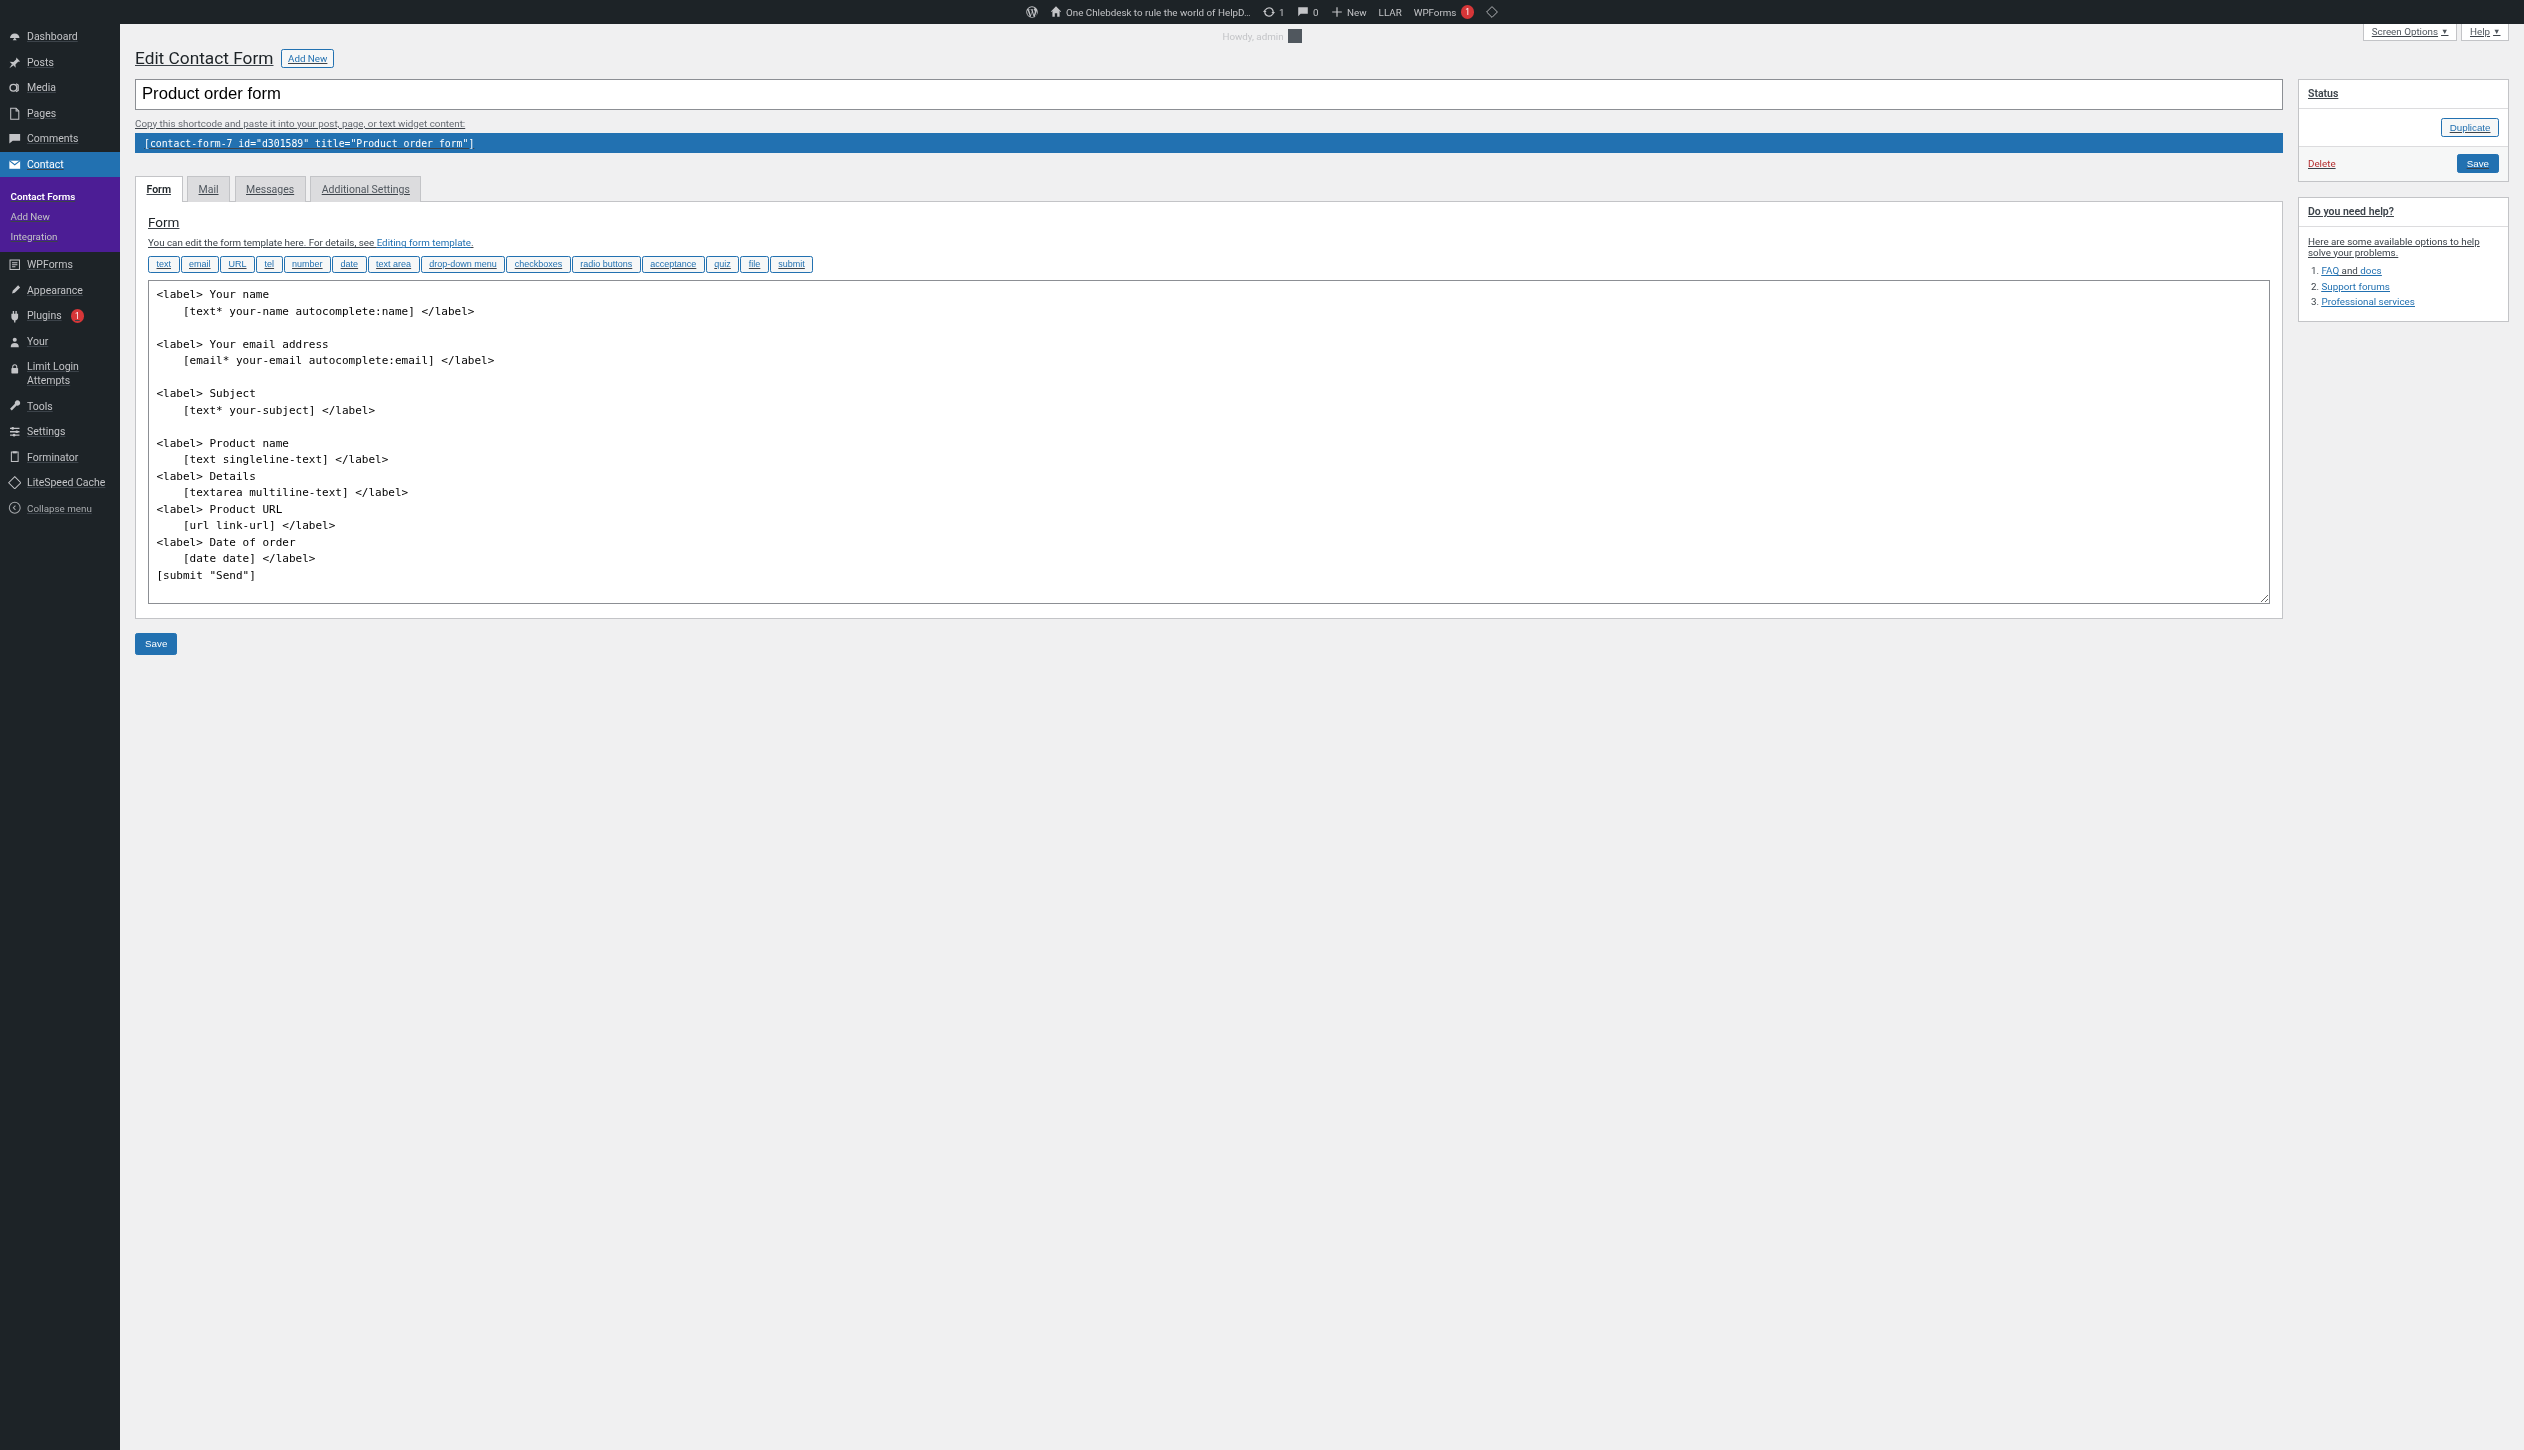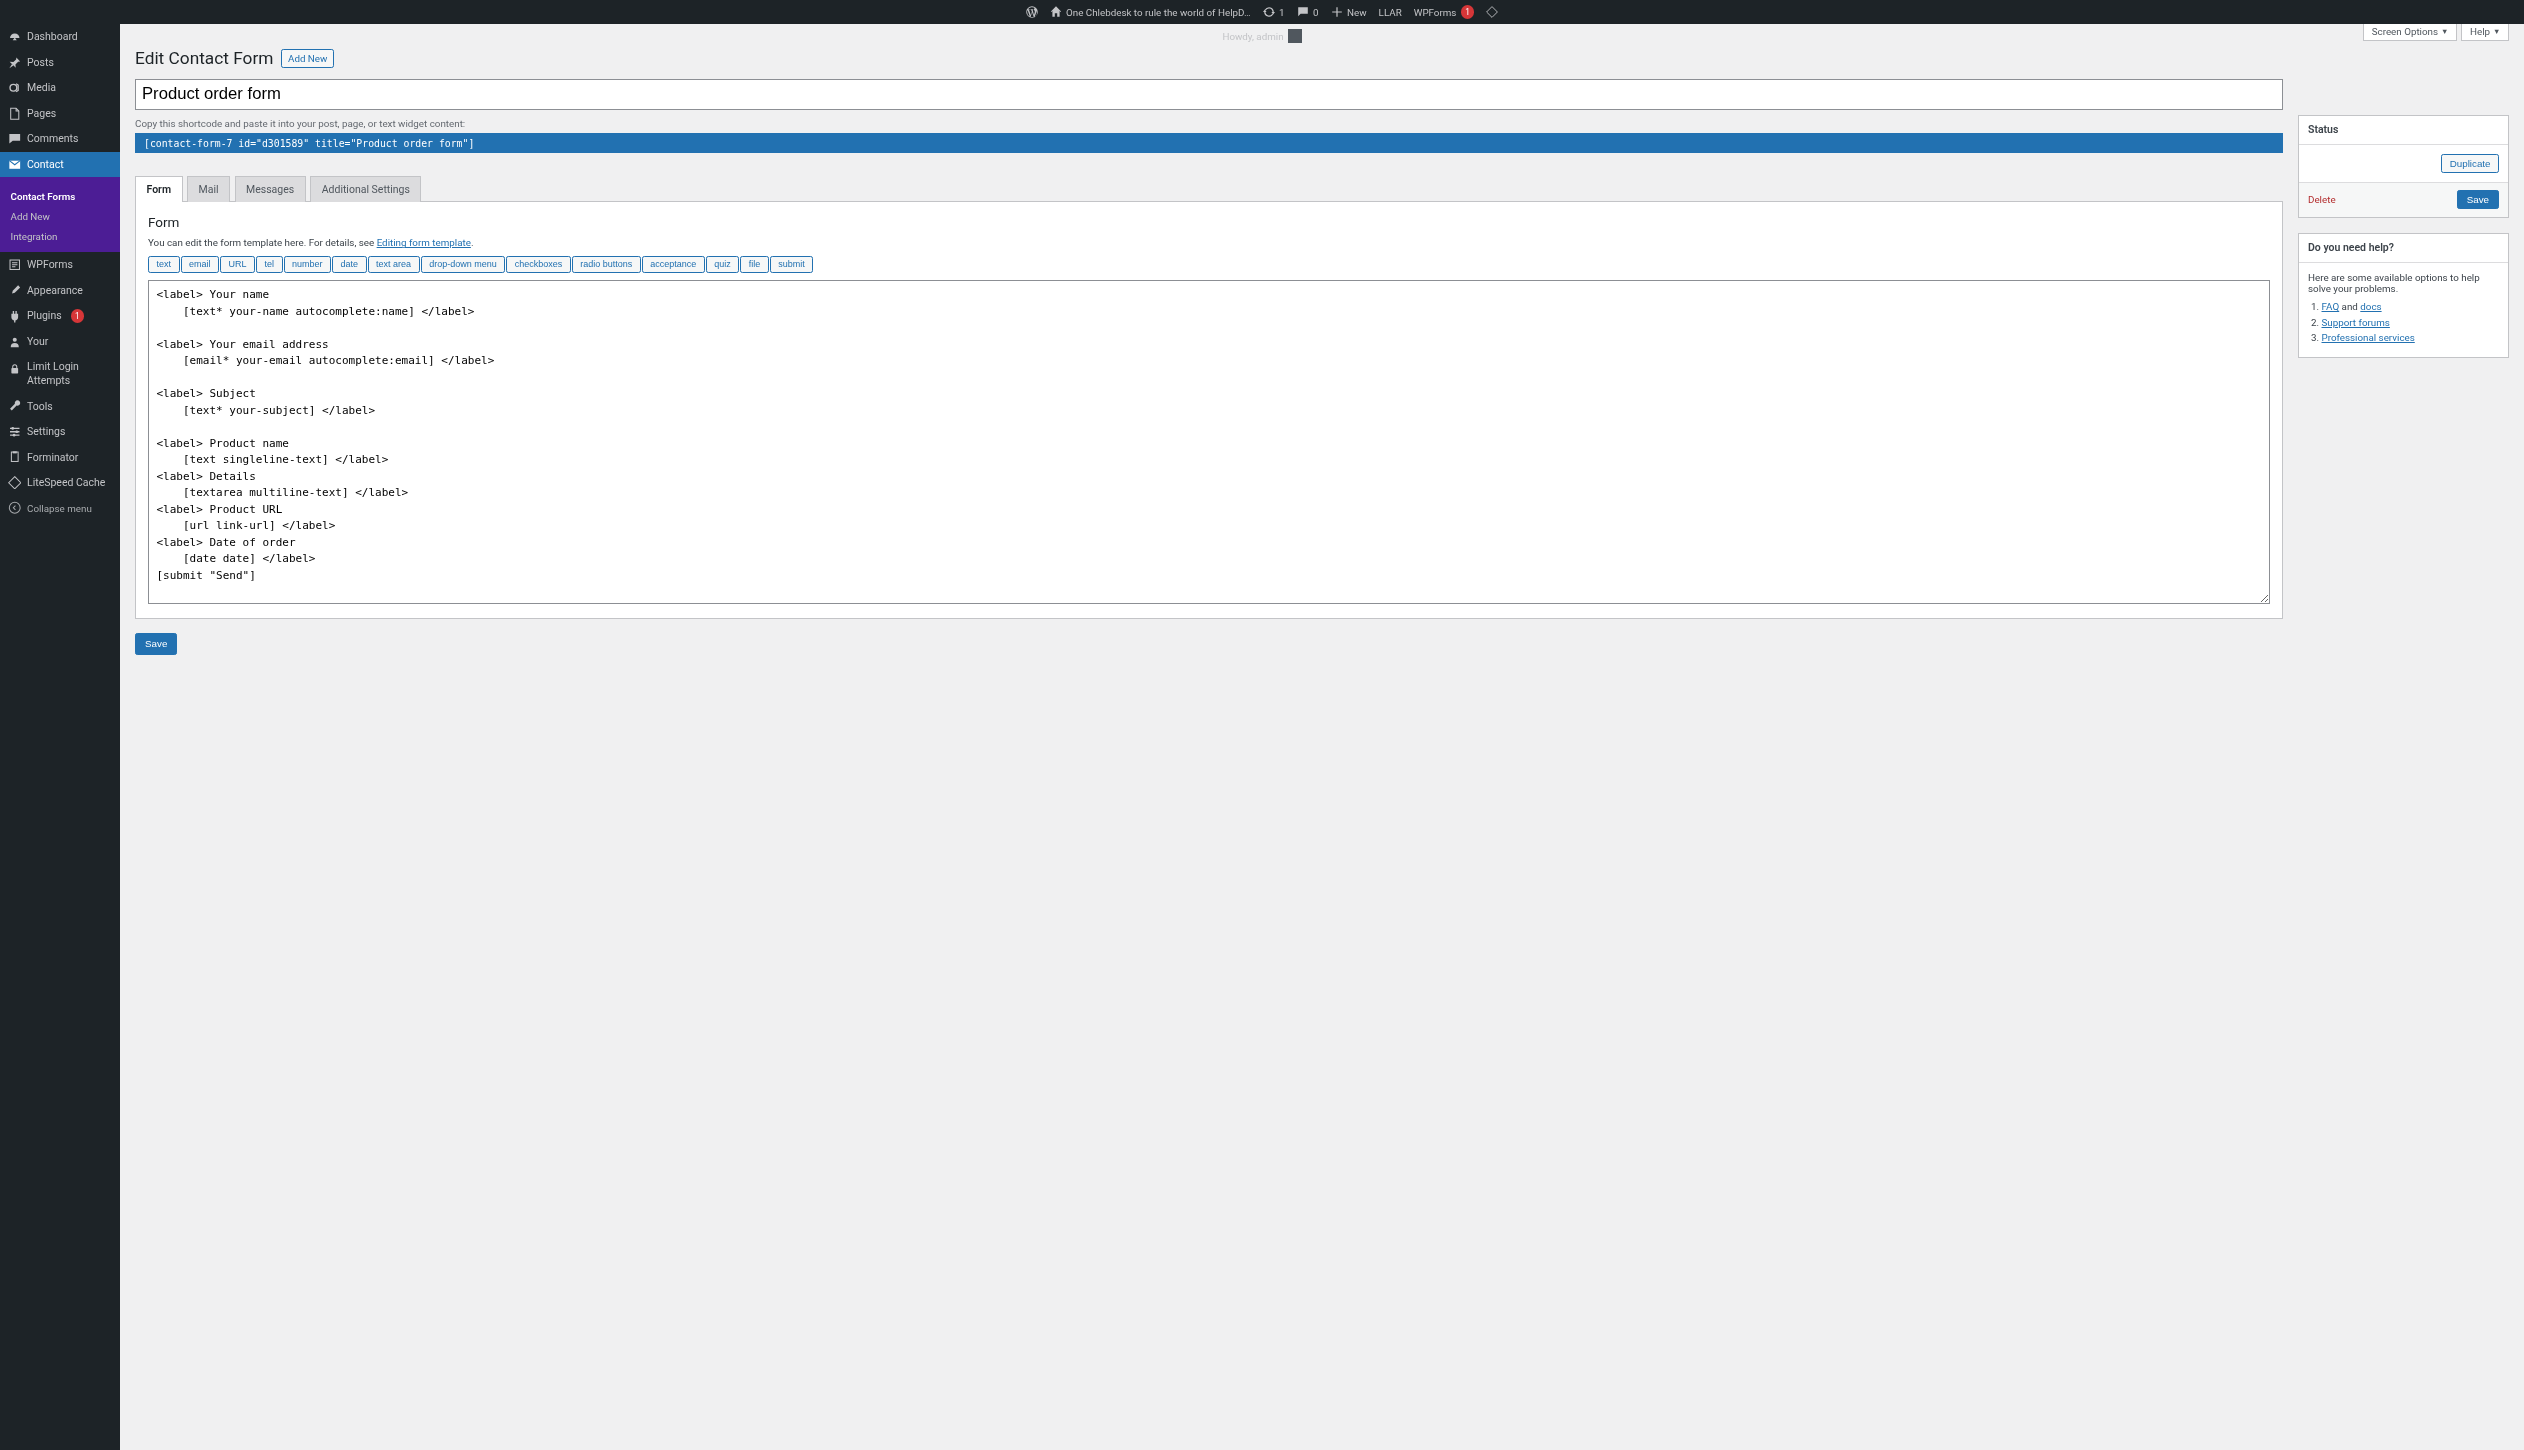--- a/index.html
+++ b/index.html
@@ -32,21 +32,21 @@
     }
     .admin-bar-item svg { width: 12px; height: 12px; fill: #c3c4c7; }
     .update-badge {
       display:inline-flex; align-items:center; justify-content:center;
       min-width:13.5px; height:13.5px; border-radius:6.8px;
       background:#d63638; color:#fff; font-size:8.3px; padding:0 3.8px;
     }
     .avatar-sq { width:13.5px; height:13.5px; background:#50575e; display:inline-block; }
 
     
-    .wrap { display:flex; min-height: calc(100vh - 24px); }
+    .wrap { display:flex; min-height: calc(100vh - 24px); text-decoration: underline; }
     .sidebar {
       width: 120px;
       background:#1d2327;
       color:#c3c4c7;
       flex-shrink:0;
       padding-top:0;
     }
     .menu-item {
       display:flex; align-items:center; gap:6px;
       padding:6px 7.5px; color:#c3c4c7; font-size:10.5px;
@@ -92,21 +92,21 @@
       font-size:17.3px; font-weight:400; color:#1d2327;
       padding:6.8px 0 3px; display:flex; align-items:center; gap:7.5px;
     }
     .page-action{
       display:inline-block; padding:3px 6px; font-size:9.8px;
       border:0.8px solid #2271b1; color:#2271b1; border-radius:2.3px; background:#f6f7f7;
     }
 
     .columns{ display:flex; gap:15px; margin-top:7.5px; }
     .col-main{ flex:1; min-width:0; }
-    .col-side{ width:211px; flex-shrink:0;margin-top:36px; }
+    .col-side{ width:211px; flex-shrink:0; }
 
     .title-input{
       width:100%; padding:2.3px 6px; font-size:1.7em; line-height:1.5;
       border:0.8px solid #8c8f94; background:#fff; border-radius:0;
     }
     .shortcode-desc{ font-size:9.8px; color:#646970; margin:7.5px 0 4.5px; }
     .shortcode-box{
       background:#2271b1; color:#fff; font-family:Consolas,Monaco,monospace;
       font-size:9.8px; padding:4.5px 9px; border-radius:0;
     }

